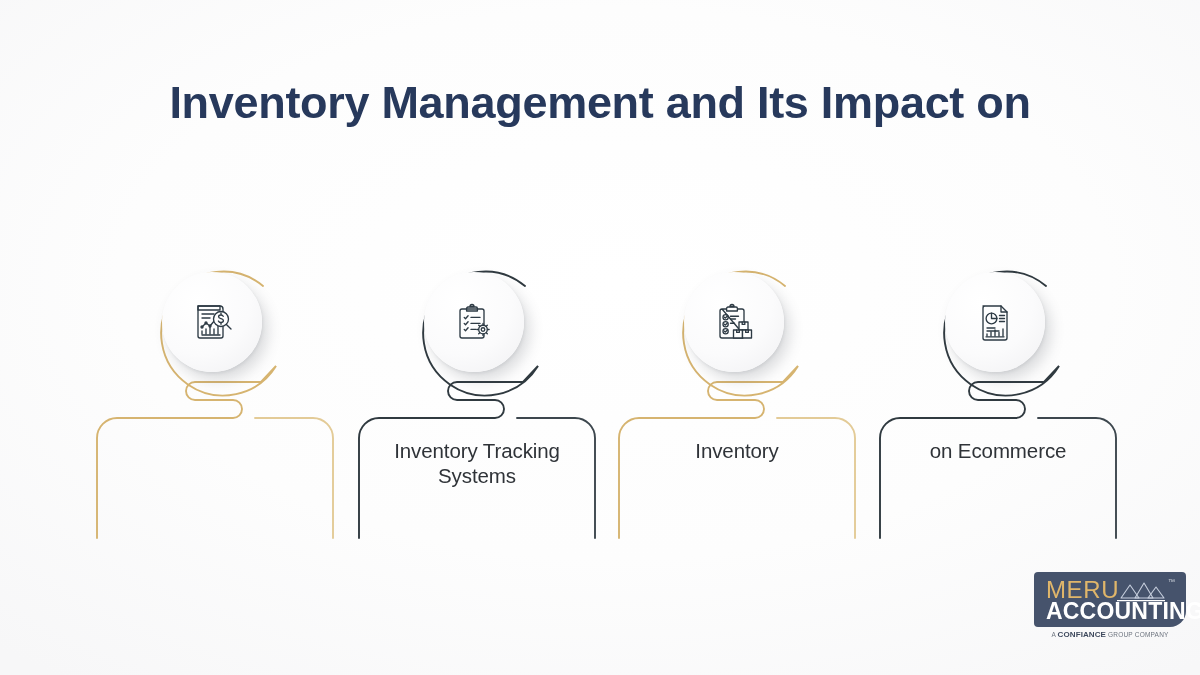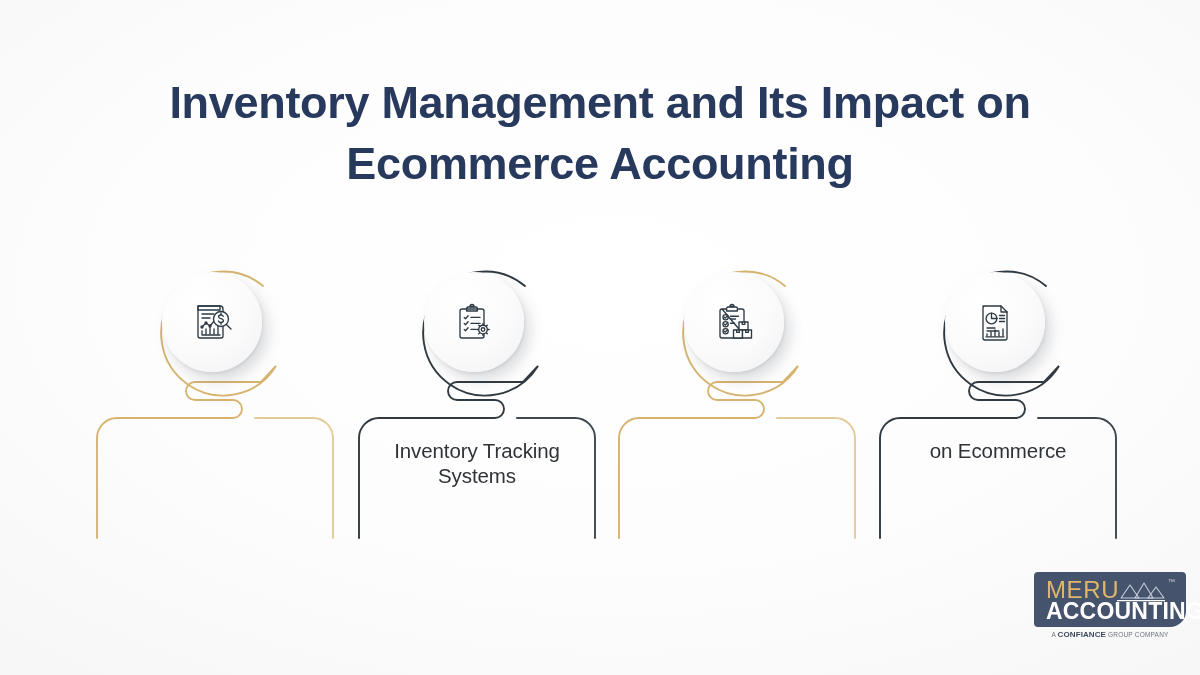--- a/index.html
+++ b/index.html
@@ -181,21 +181,20 @@
     letter-spacing: 0.1px;
   }
 </style>
 </head>
 <body>
 
 <div id="stage">
 
   <div class="title-block">
     <div class="title-line">Inventory Management and Its Impact on</div>
-    <div class="title-line">Ecommerce Accounting</div>
   </div>
 
   <div class="flow">
 
     <div class="step s0">
       <svg class="step-svg" viewBox="0 0 260 280">
 
         <path d="M 178 28
                  A 62 62 0 1 0 191 108
                  L 176 124" fill="none" stroke="#d6b470" stroke-width="1.9" stroke-linecap="round"></path>
@@ -322,20 +321,21 @@
             <path d="M33.2 25 v2.4 h2.6 V25"></path>
             <path d="M24.5 33 h9 v8 h-9 z" fill="#ffffff"></path>
             <path d="M27.7 33 v2.4 h2.6 V33"></path>
             <path d="M33.5 33 h9 v8 h-9 z" fill="#ffffff"></path>
             <path d="M36.7 33 v2.4 h2.6 V33"></path>
           </g>
         </svg>
       </div>
 
       <div class="card-label">
+        <span class="ln">Inventory</span>
       </div>
     </div>
 
     <div class="step s3">
       <svg class="step-svg" viewBox="0 0 260 280">
         <path d="M 178 28
                  A 62 62 0 1 0 191 108
                  L 176 124" fill="none" stroke="#303a40" stroke-width="1.9" stroke-linecap="round"></path>
         <path d="M 176 124
                  L 110 124

